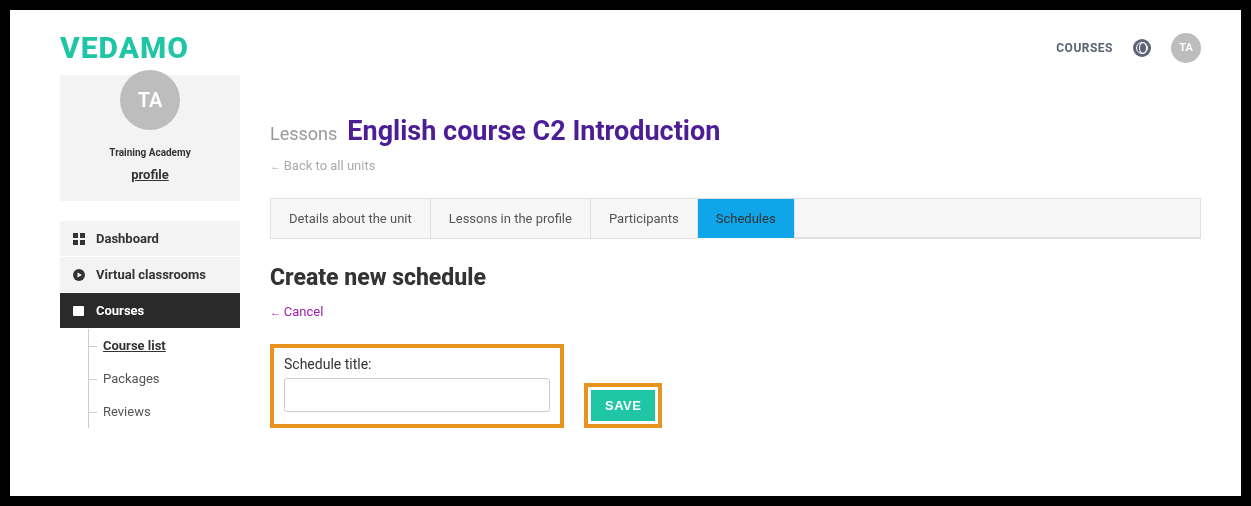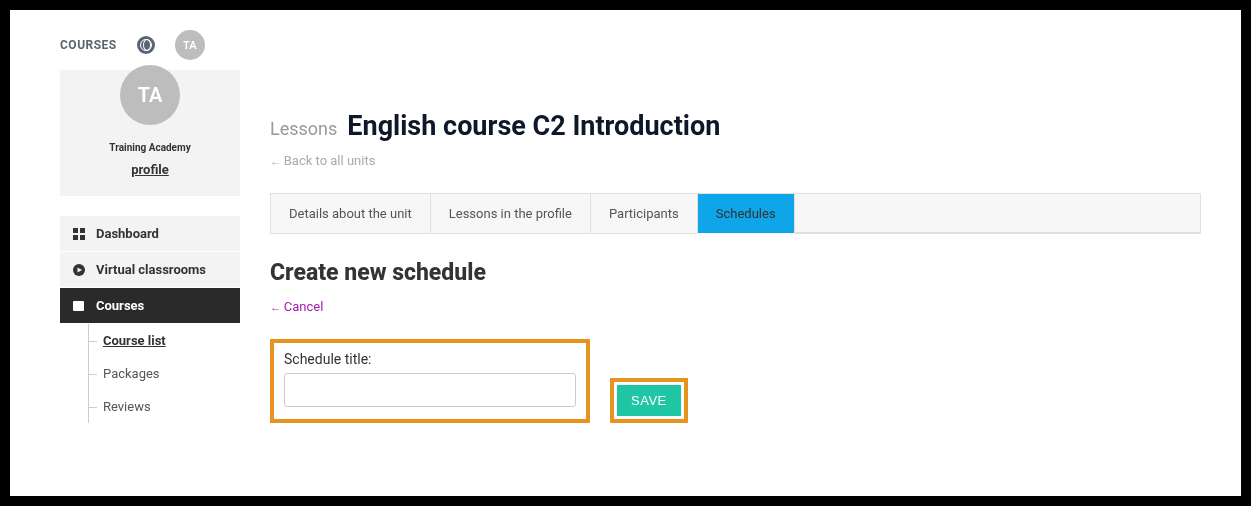--- a/index.html
+++ b/index.html
@@ -172,21 +172,21 @@
       gap: 10px;
       margin-bottom: 8px;
     }
     .course-label {
       font-size: 18px;
       color: #999;
     }
     .course-title {
       font-size: 27px;
       font-weight: 700;
-      color: #0f172a;
+      color: #4c1d95;
       text-align: right;
     }
     .back-link {
       font-size: 13px;
       color: #aaa;
       cursor: pointer;
       margin-bottom: 25px;
       display: inline-block;
     }
     .back-link::before {
@@ -238,21 +238,21 @@
       font-size: 11px;
     }
     .form-row {
       display: flex;
       align-items: flex-end;
       gap: 20px;
     }
     .field-group {
       border: 4px solid #e6941e;
       padding: 8px 10px 12px;
-      width: 320px;
+      width: 294px;
     }
     .field-label {
       font-size: 14px;
       color: #333;
       margin-bottom: 6px;
       display: block;
     }
     .text-input {
       width: 100%;
       height: 34px;
@@ -264,39 +264,40 @@
     .save-btn-wrap {
       border: 4px solid #e6941e;
       padding: 3px;
     }
     .save-btn {
       background: #1ec6a5;
       color: #fff;
       border: none;
       padding: 8px 14px;
       font-size: 13px;
-      font-weight: 400;
+      font-weight: 700;
       letter-spacing: 0.5px;
       cursor: pointer;
     }
     .icon-grid {
       display: grid;
       grid-template-columns: 5px 5px;
       grid-template-rows: 5px 5px;
       gap: 2px;
     }
     .icon-grid span {
       background: #333;
     }
     .nav-item.active .icon-book svg path { fill: #fff; }
   </style>
 </head>
 <body>
 
 <div class="header">
+  <div class="logo">VEDAMO</div>
   <div class="header-right">
     <span class="header-link">COURSES</span>
     <span class="globe-icon"></span>
     <span class="avatar">TA</span>
   </div>
 </div>
 
 <div class="main">
   <aside class="sidebar">
     <div class="profile-box">

